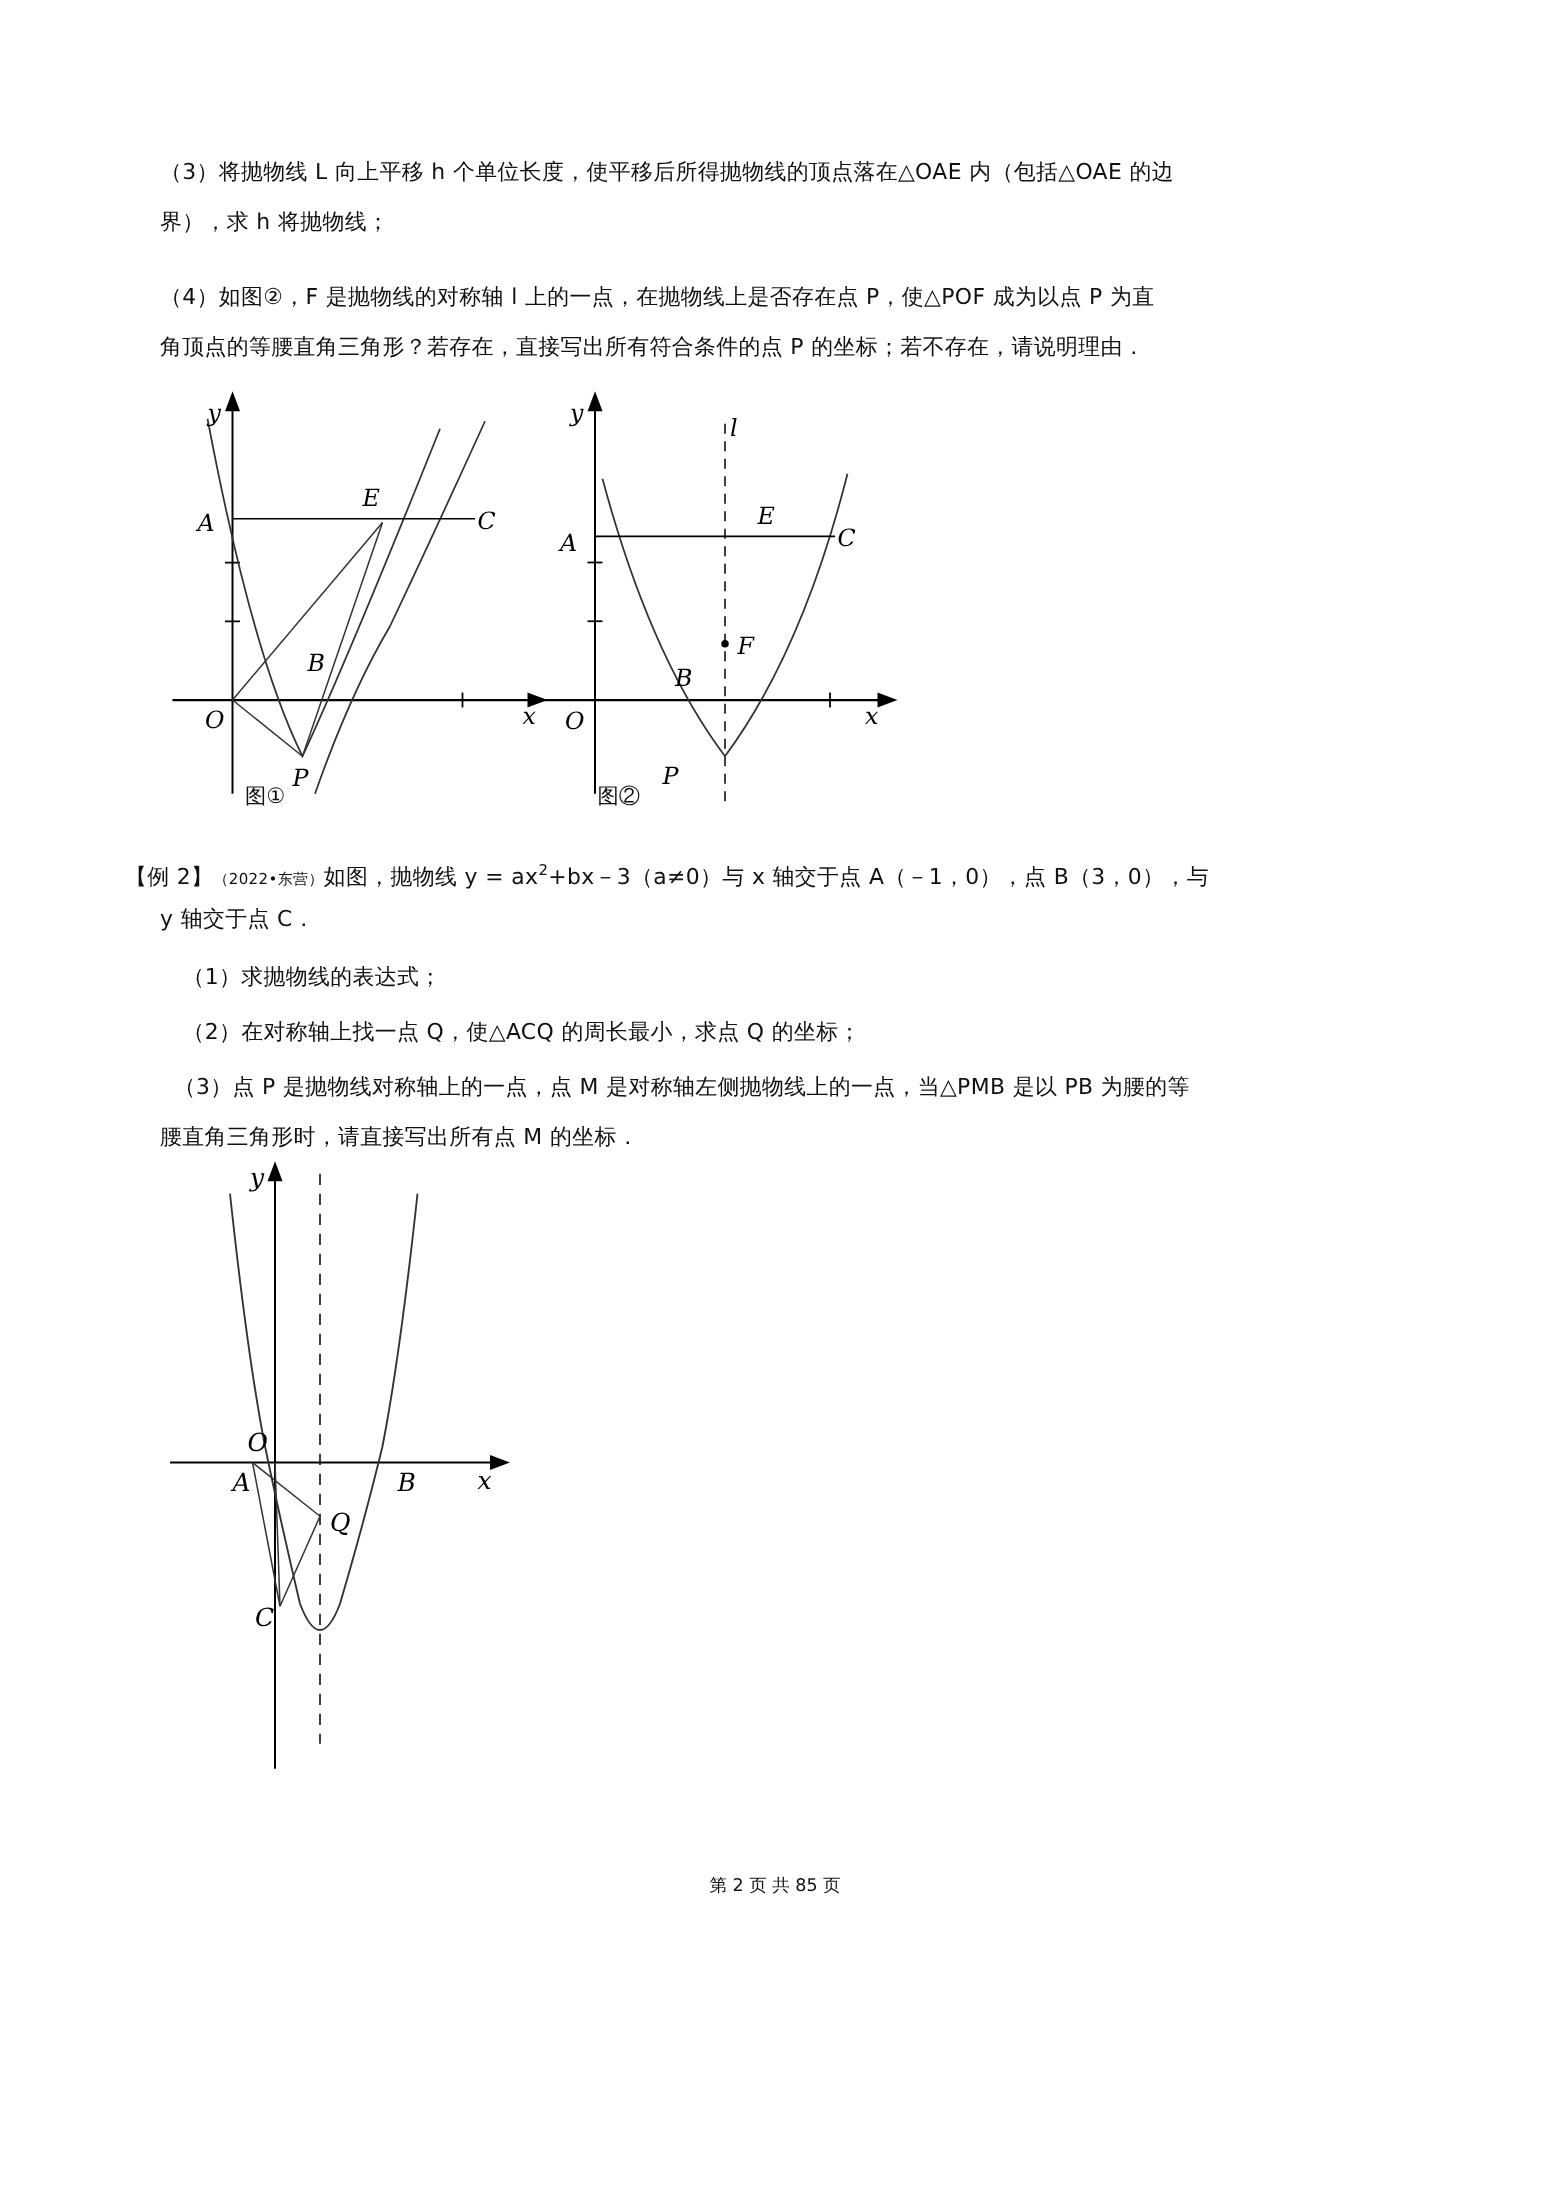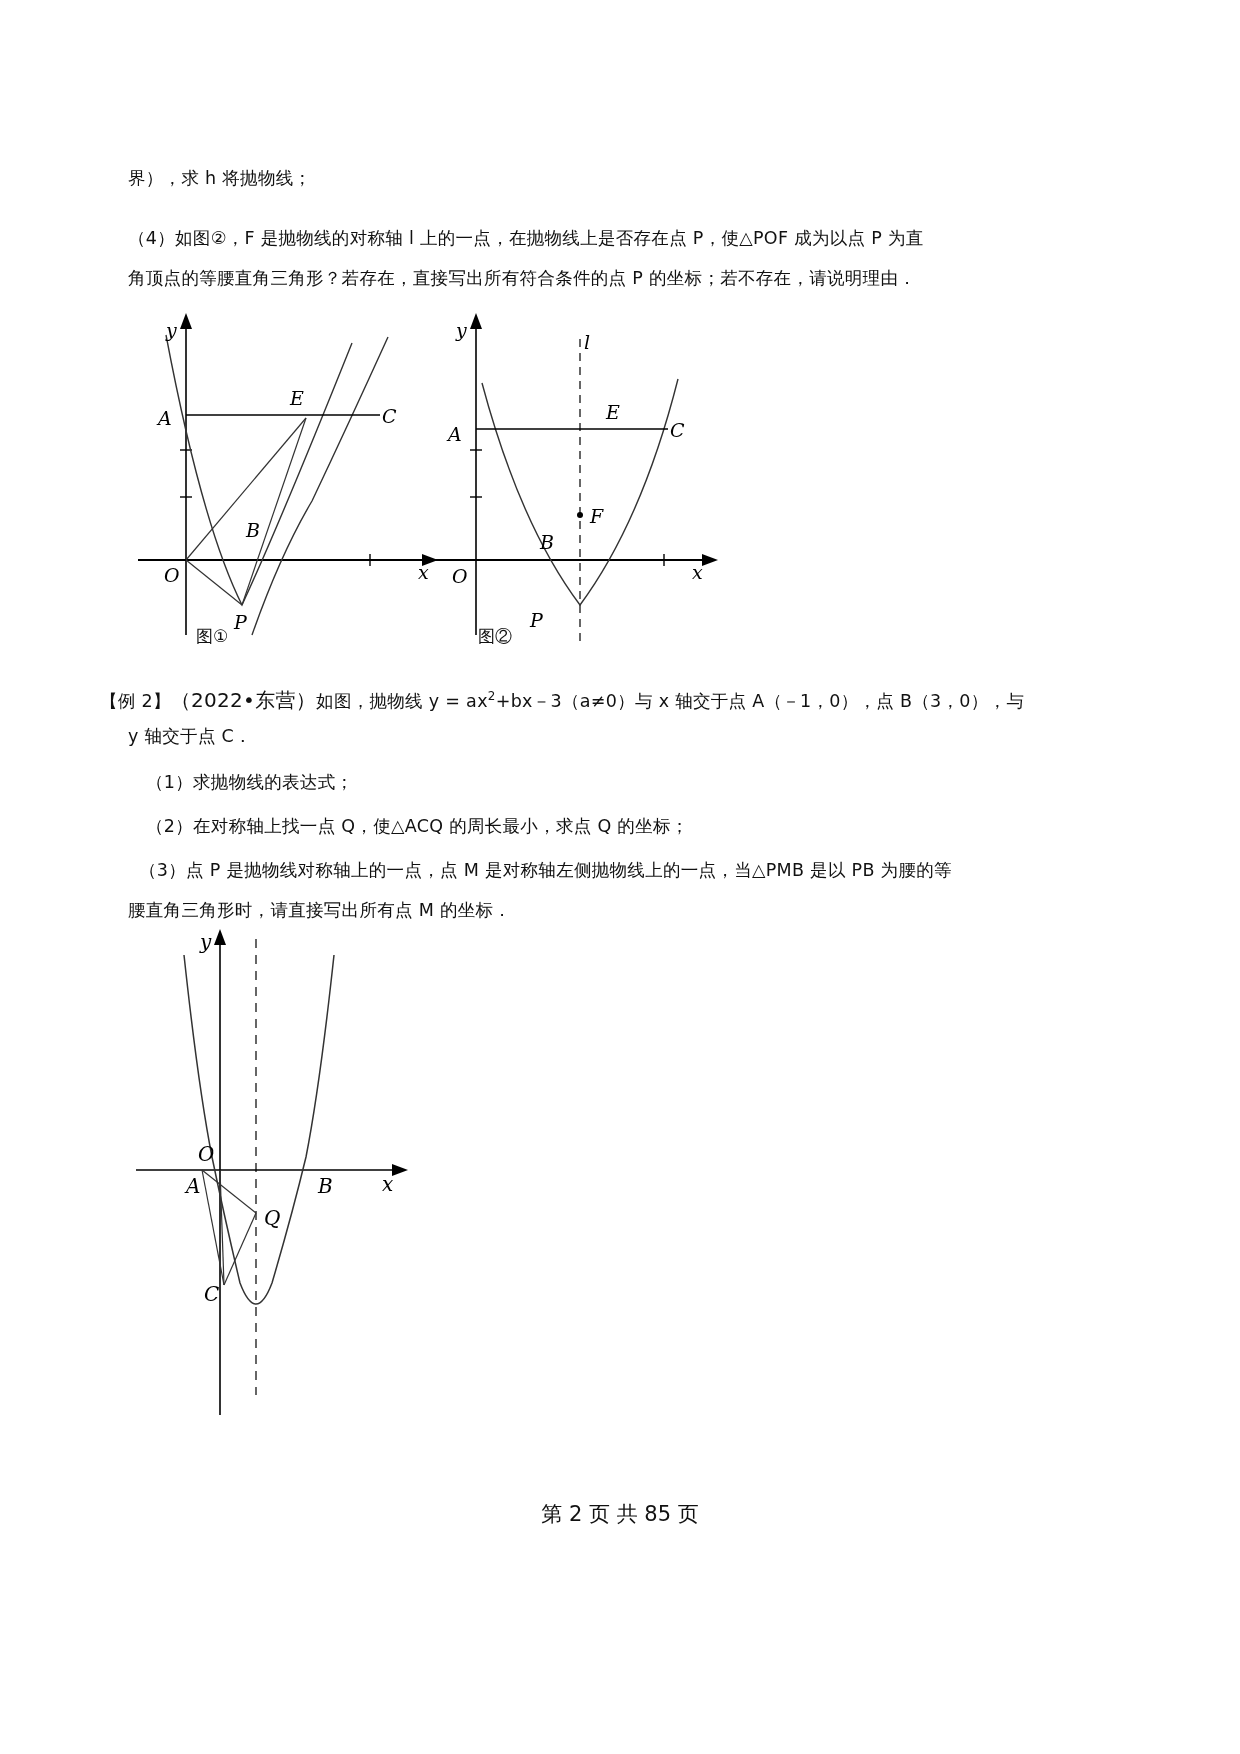--- a/index.html
+++ b/index.html
@@ -25,31 +25,34 @@
     letter-spacing:0.3px;
     font-family:"DejaVu Sans","Liberation Sans",sans-serif;
   }
   sup{font-size:0.68em;vertical-align:super;}
   .figs{position:absolute;left:0;top:300px;width:1240px;height:350px;}
   .figcaps{position:absolute;left:0;top:625px;width:1056px;height:30px;}
   .figcap{position:absolute;font-size:17px;font-family:"DejaVu Sans","Liberation Sans",sans-serif;color:#111;}
   .bigfig{position:absolute;left:0;top:925px;width:1240px;height:520px;}
   .footer{
     position:absolute;left:0;top:1500px;width:1240px;
-    text-align:center;font-size:21px;color:#111;
+    text-align:center;font-size:14px;color:#111;
     font-family:"DejaVu Sans","Liberation Sans",sans-serif;
   }
   svg{display:block;}
   text{font-family:"DejaVu Serif","Liberation Serif",serif;font-style:italic;}
 </style>
 </head>
 <body>
 
 <div class="page">
 
+  <div class="body-text" style="top:118px;">
+    <span>（3）将抛物线 L 向上平移 h 个单位长度，使平移后所得抛物线的顶点落在△OAE 内（包括△OAE 的边</span>
+  </div>
   <div class="body-text" style="top:158px;">
     <span>界），求 h 将抛物线；</span>
   </div>
   <div class="body-text" style="top:218px;">
     <span>（4）如图②，F 是抛物线的对称轴 l 上的一点，在抛物线上是否存在点 P，使△POF 成为以点 P 为直</span>
   </div>
   <div class="body-text" style="top:258px;">
     <span>角顶点的等腰直角三角形？若存在，直接写出所有符合条件的点 P 的坐标；若不存在，请说明理由．</span>
   </div>
 
@@ -117,21 +120,21 @@
       <text x="164" y="44" font-size="19">l</text>
     </svg>
   </div>
 
   <div class="figcaps">
     <div class="figcap" style="left:196px;top:0;">图①</div>
     <div class="figcap" style="left:478px;top:0;font-family:Liberation Serif, serif;">图②</div>
   </div>
 
   <div class="body-text" style="top:676px;left:100px;width:1020px;">
-    <span>【例 2】</span><span style="font-size:20px;">（2022•东营）</span><span>如图，抛物线 y = ax</span><sup>2</sup><span>+bx－3（a≠0）与 x 轴交于点 A（－1，0），点 B（3，0），与</span>
+    <span>【例 2】</span><span style="font-size:12px;">（2022•东营）</span><span>如图，抛物线 y = ax</span><sup>2</sup><span>+bx－3（a≠0）与 x 轴交于点 A（－1，0），点 B（3，0），与</span>
   </div>
   <div class="body-text" style="top:716px;left:128px;">y 轴交于点 C．</div>
 
   <div class="body-text" style="top:762px;left:146px;">（1）求抛物线的表达式；</div>
   <div class="body-text" style="top:806px;left:146px;">（2）在对称轴上找一点 Q，使△ACQ 的周长最小，求点 Q 的坐标；</div>
   <div class="body-text" style="top:850px;left:139px;">（3）点 P 是抛物线对称轴上的一点，点 M 是对称轴左侧抛物线上的一点，当△PMB 是以 PB 为腰的等</div>
   <div class="body-text" style="top:890px;left:128px;">腰直角三角形时，请直接写出所有点 M 的坐标．</div>
 
   <div class="bigfig">
     <svg width="360" height="500" viewBox="0 0 360 500" style="position:absolute;left:120px;top:0;">

